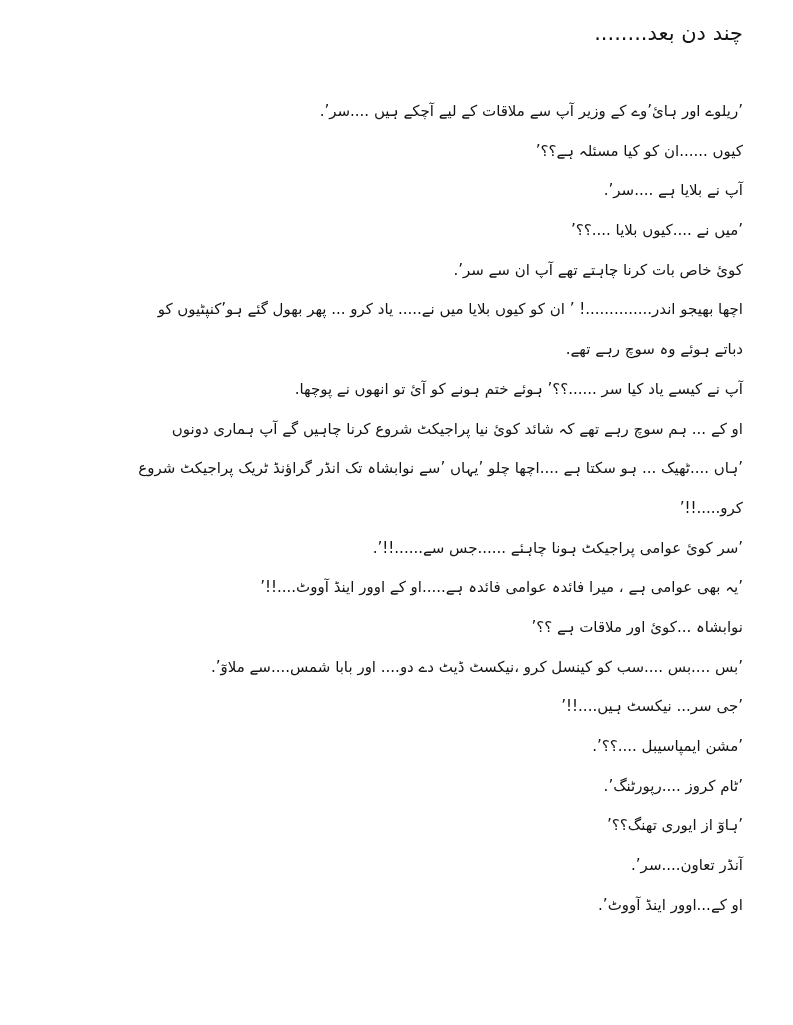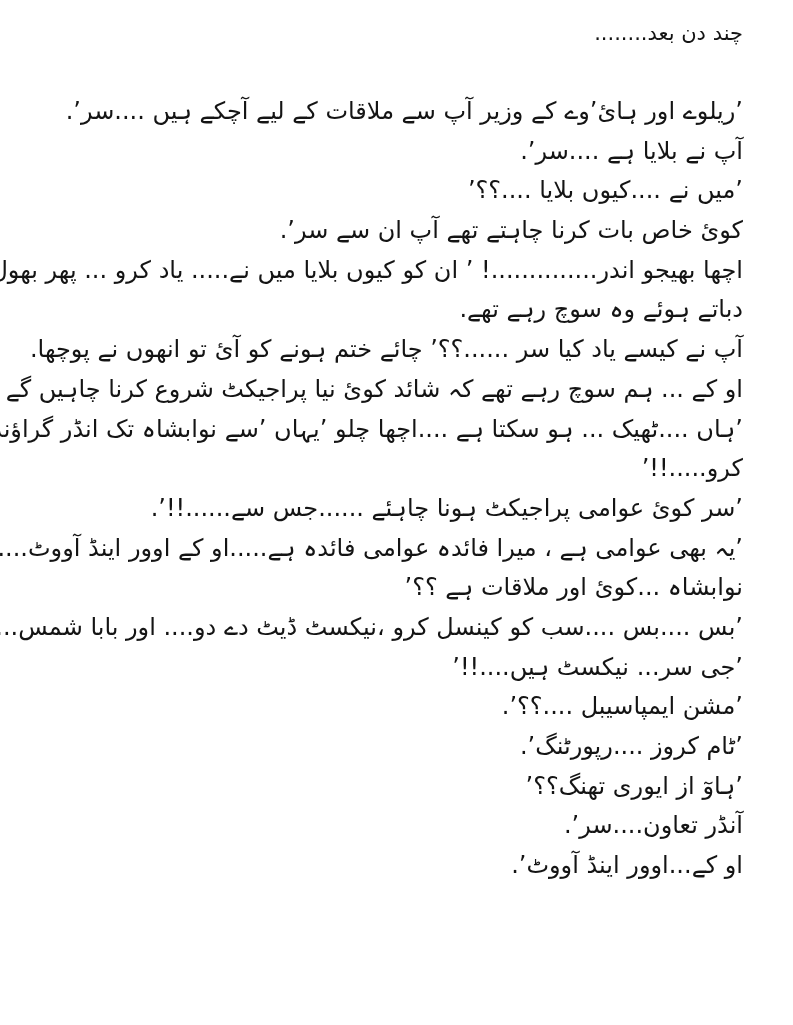--- a/index.html
+++ b/index.html
@@ -31,41 +31,42 @@
       height: 42px;
       line-height: 42px;
       font-size: 21px;
       white-space: nowrap;
       overflow: visible;
     }
     .para-gap { height: 38px; }
     .line {
       height: 39.7px;
       line-height: 39.7px;
-      font-size: 24px;
+      font-size: 15px;
       white-space: nowrap;
       overflow: visible;
     }
   </style>
 </head>
 <body>
 
 <div class="page">
   <div class="text-col">
 
     <div class="heading-line">چند دن بعد........</div>
     <div class="para-gap"></div>
 
     <div class="line">’ریلوے اور ہائ’وے کے وزیر آپ سے ملاقات کے لیے آچکے ہیں ....سر’.</div>
+    <div class="line">کیوں ......ان کو کیا مسئلہ ہے؟؟’</div>
     <div class="line">آپ نے بلایا ہے ....سر’.</div>
     <div class="line">’میں نے ....کیوں بلایا ....؟؟’</div>
     <div class="line">کوئ خاص بات کرنا چاہتے تھے آپ ان سے سر’.</div>
     <div class="line">اچھا بھیجو اندر..............! ’ ان کو کیوں بلایا میں نے..... یاد کرو ... پھر بھول گئے ہو’کنپٹیوں کو</div>
     <div class="line">دباتے ہوئے وہ سوچ رہے تھے.</div>
-    <div class="line">آپ نے کیسے یاد کیا سر ......؟؟’ چائے ختم ہونے کو آئ تو انھوں نے پوچھا.</div>
+    <div class="line">آپ نے کیسے یاد کیا سر ......؟؟’ ہوئے ختم ہونے کو آئ تو انھوں نے پوچھا.</div>
     <div class="line">او کے ... ہم سوچ رہے تھے کہ شائد کوئ نیا پراجیکٹ شروع کرنا چاہیں گے آپ ہماری دونوں</div>
     <div class="line">’ہاں ....ٹھیک ... ہو سکتا ہے ....اچھا چلو ’یہاں ’سے نوابشاہ تک انڈر گراؤنڈ ٹریک پراجیکٹ شروع</div>
     <div class="line">کرو.....!!’</div>
     <div class="line">’سر کوئ عوامی پراجیکٹ ہونا چاہئے ......جس سے......!!’.</div>
     <div class="line">’یہ بھی عوامی ہے ، میرا فائدہ عوامی فائدہ ہے.....او کے اوور اینڈ آووٹ....!!’</div>
     <div class="line">نوابشاہ ...کوئ اور ملاقات ہے ؟؟’</div>
     <div class="line">’بس ....بس ....سب کو کینسل کرو ،نیکسٹ ڈیٹ دے دو.... اور بابا شمس....سے ملاوٓ’.</div>
     <div class="line">’جی سر... نیکسٹ ہیں....!!’</div>
     <div class="line">’مشن ایمپاسیبل ....؟؟’.</div>
     <div class="line">’ٹام کروز ....رپورٹنگ’.</div>

